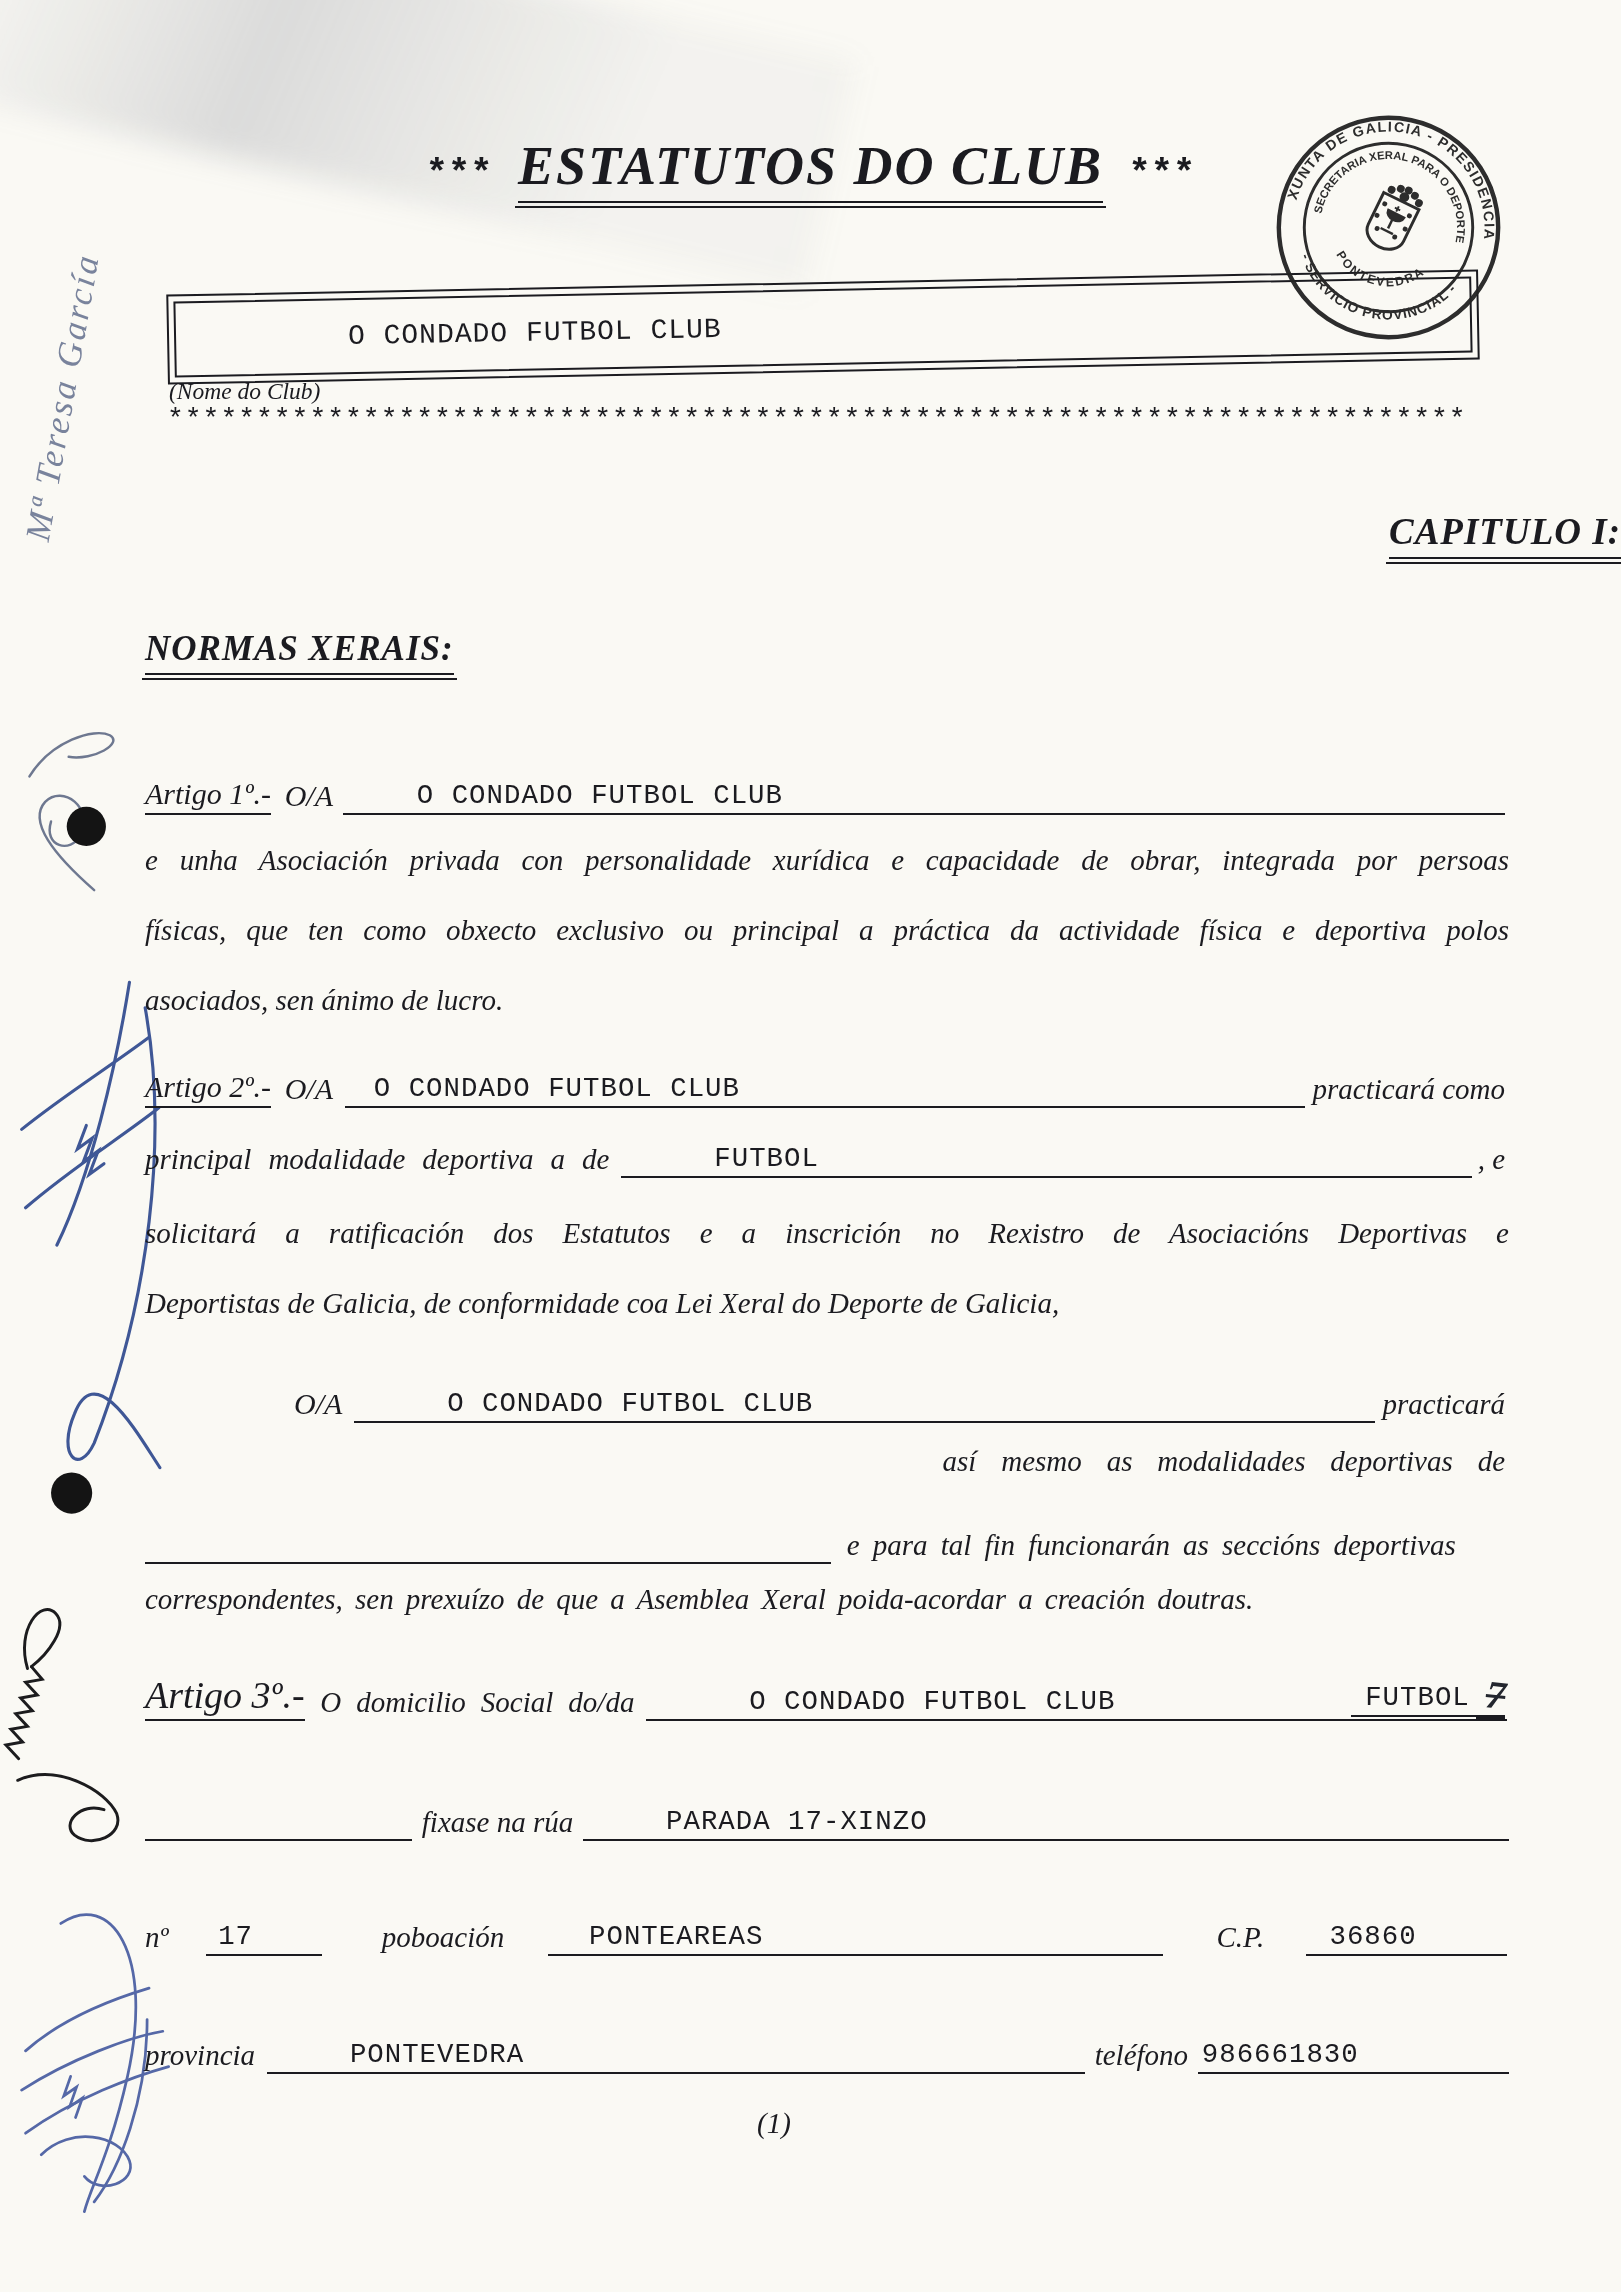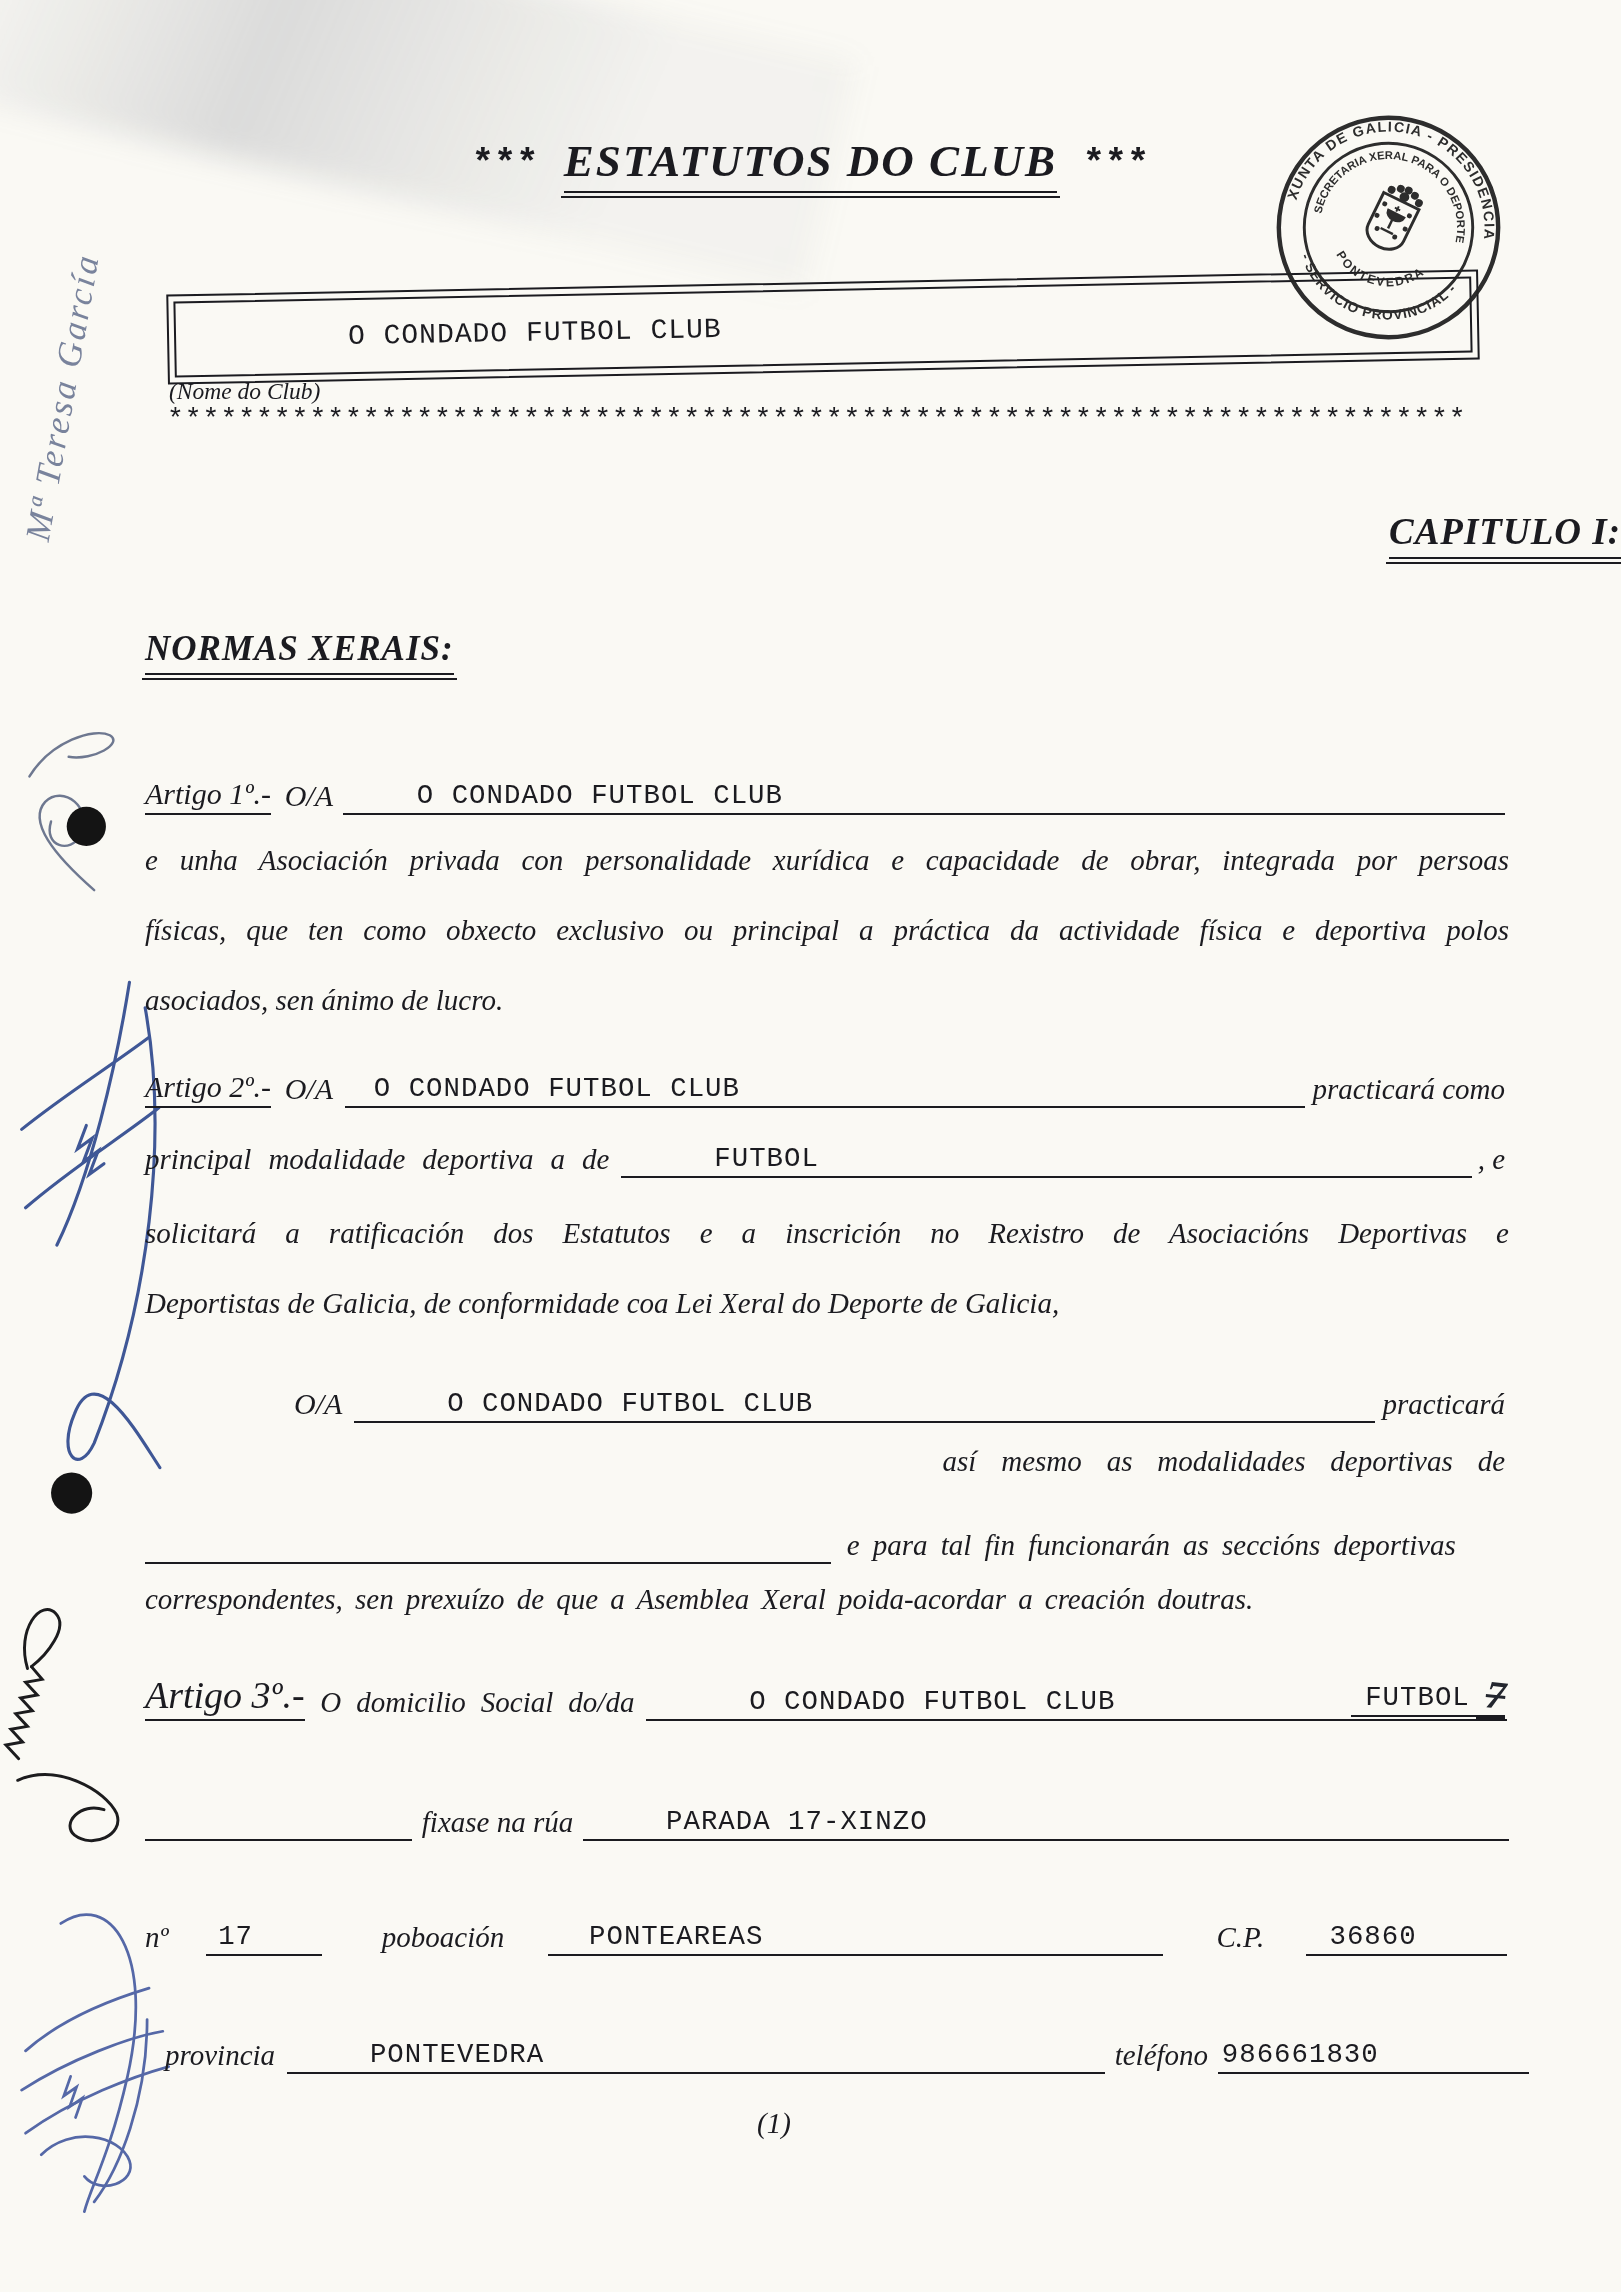--- a/index.html
+++ b/index.html
@@ -77,21 +77,21 @@
         <path d="M 72,2118 l -7,20 l 13,-9 l -7,20 l 13,-9 l -7,20"></path>
         <path d="M 42,2198 C 72,2168 122,2178 132,2204 C 140,2226 102,2240 86,2220"></path>
       </g>
     </g>
     <circle cx="88" cy="843" r="20" fill="#141414"></circle>
     <circle cx="73" cy="1523" r="21" fill="#141414"></circle>
   </svg>
 
   <div class="abs" style="left:0; top:135px; width:1621px; display:flex; justify-content:center; align-items:flex-end; gap:25.5px;">
     <span class="star-ttl">***</span>
-    <span class="dbl it" style="font-size:45px; font-weight:bold; letter-spacing:2px;">ESTATUTOS DO CLUB</span>
+    <span class="dbl it" style="font-size:54px; font-weight:bold; letter-spacing:2px;">ESTATUTOS DO CLUB</span>
     <span class="star-ttl">***</span>
   </div>
 
   <div class="namebox">
     <div class="inner">
       <span class="tw">O CONDADO FUTBOL CLUB</span>
     </div>
   </div>
   <div class="abs it" style="left:169px; top:378px; font-size:23.5px;">(Nome do Club)</div>
 
@@ -227,21 +227,21 @@
     </span>
     <span class="lbl" style="margin-left:27.4px;">poboación</span>
     <span class="blank" style="margin-left:11.8px;">
       <span class="tw" style="margin-left:41px;">PONTEAREAS</span>
     </span>
     <span class="lbl" style="margin-left:21.6px;">C.P.</span>
     <span class="blank" style="flex:0 0 201px; margin-left:9.8px;">
       <span class="tw" style="margin-left:23.5px;">36860</span>
     </span>
   </div>
-  <div class="row it" style="left:145px; top:2025px; width:1364px;padding-left:20px;">
+  <div class="row it" style="left:145px; top:2025px; width:1364px;">
     <span class="lbl">provincia</span>
     <span class="blank" style="flex:0 0 818px; margin-left:11.8px;">
       <span class="tw" style="margin-left:83px;">PONTEVEDRA</span>
     </span>
     <span class="lbl" style="margin:0 9.8px;">teléfono</span>
     <span class="blank">
       <span class="tw" style="margin-left:3.9px;">986661830</span>
     </span>
   </div>
 

